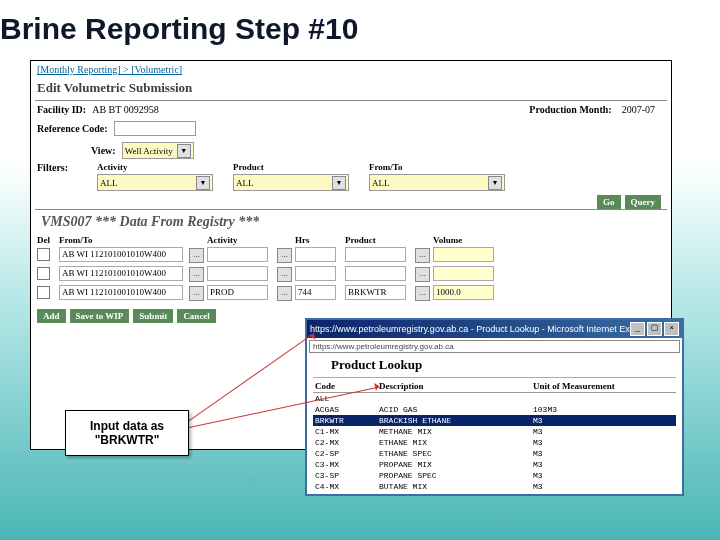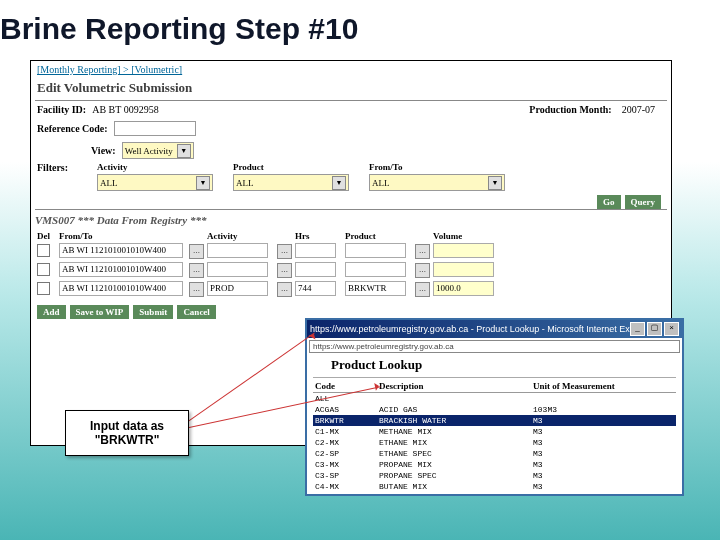--- a/index.html
+++ b/index.html
@@ -53,21 +53,21 @@
     margin-left: 4px; width: 12px; height: 12px; background: #e0e0e0; border: 1px solid #888;
     display: inline-flex; align-items: center; justify-content: center; font-size: 7px;
   }
   .filter-col { display: flex; flex-direction: column; font-size: 9px; }
   .filter-col .head { font-weight: bold; margin-bottom: 2px; }
   .gobar { display: flex; justify-content: flex-end; gap: 4px; padding-right: 10px; }
   .btn {
     background: #5a8a5a; color: #fff; font-size: 9px; font-weight: bold;
     padding: 2px 6px; border: none; display: inline-block;
   }
-  .datanote { font-style: italic; font-weight: bold; color: #555; padding: 4px 4px; font-size: 11px; }
+  .datanote { font-style: italic; font-weight: bold; color: #555; padding: 4px 10px; font-size: 14px; }
   .grid-head, .grid-row { display: flex; padding: 1px 6px; align-items: center; font-size: 9px; }
   .grid-head > div { font-weight: bold; }
   .c-del { width: 22px; }
   .c-from { width: 130px; }
   .c-dd { width: 18px; }
   .c-act { width: 70px; }
   .c-hrs { width: 50px; }
   .c-prod { width: 70px; }
   .c-vol { width: 60px; }
   .chk { width: 11px; height: 11px; border: 1px solid #777; background: #fff; display: inline-block; }
@@ -274,21 +274,21 @@
           <td></td>
           <td></td>
         </tr>
         <tr>
           <td>ACGAS</td>
           <td>ACID GAS</td>
           <td>103M3</td>
         </tr>
         <tr class="sel">
           <td>BRKWTR</td>
-          <td>BRACKISH WATER</td>
+          <td>BRACKISH ETHANE</td>
           <td>M3</td>
         </tr>
         <tr>
           <td>C1-MX</td>
           <td>METHANE MIX</td>
           <td>M3</td>
         </tr>
         <tr>
           <td>C2-MX</td>
           <td>ETHANE MIX</td>

